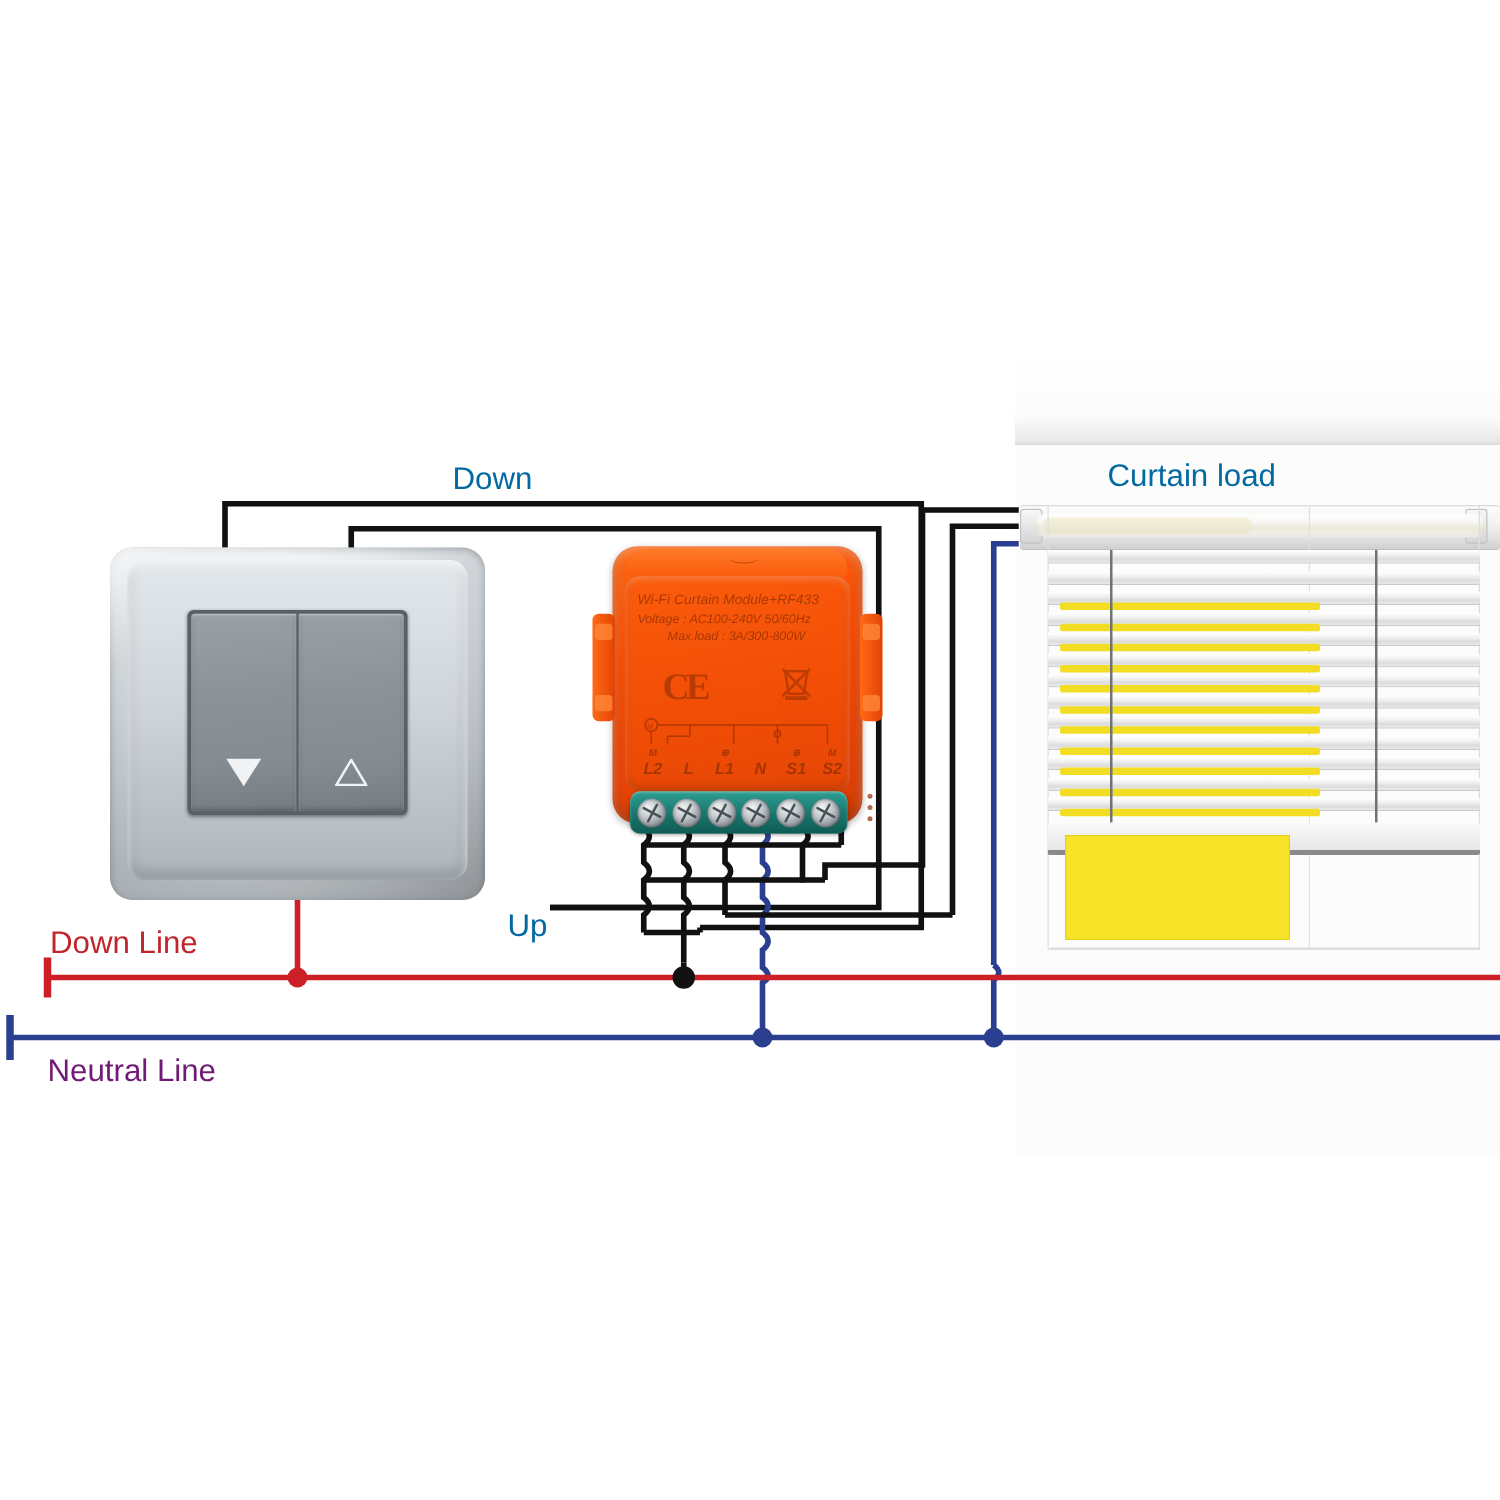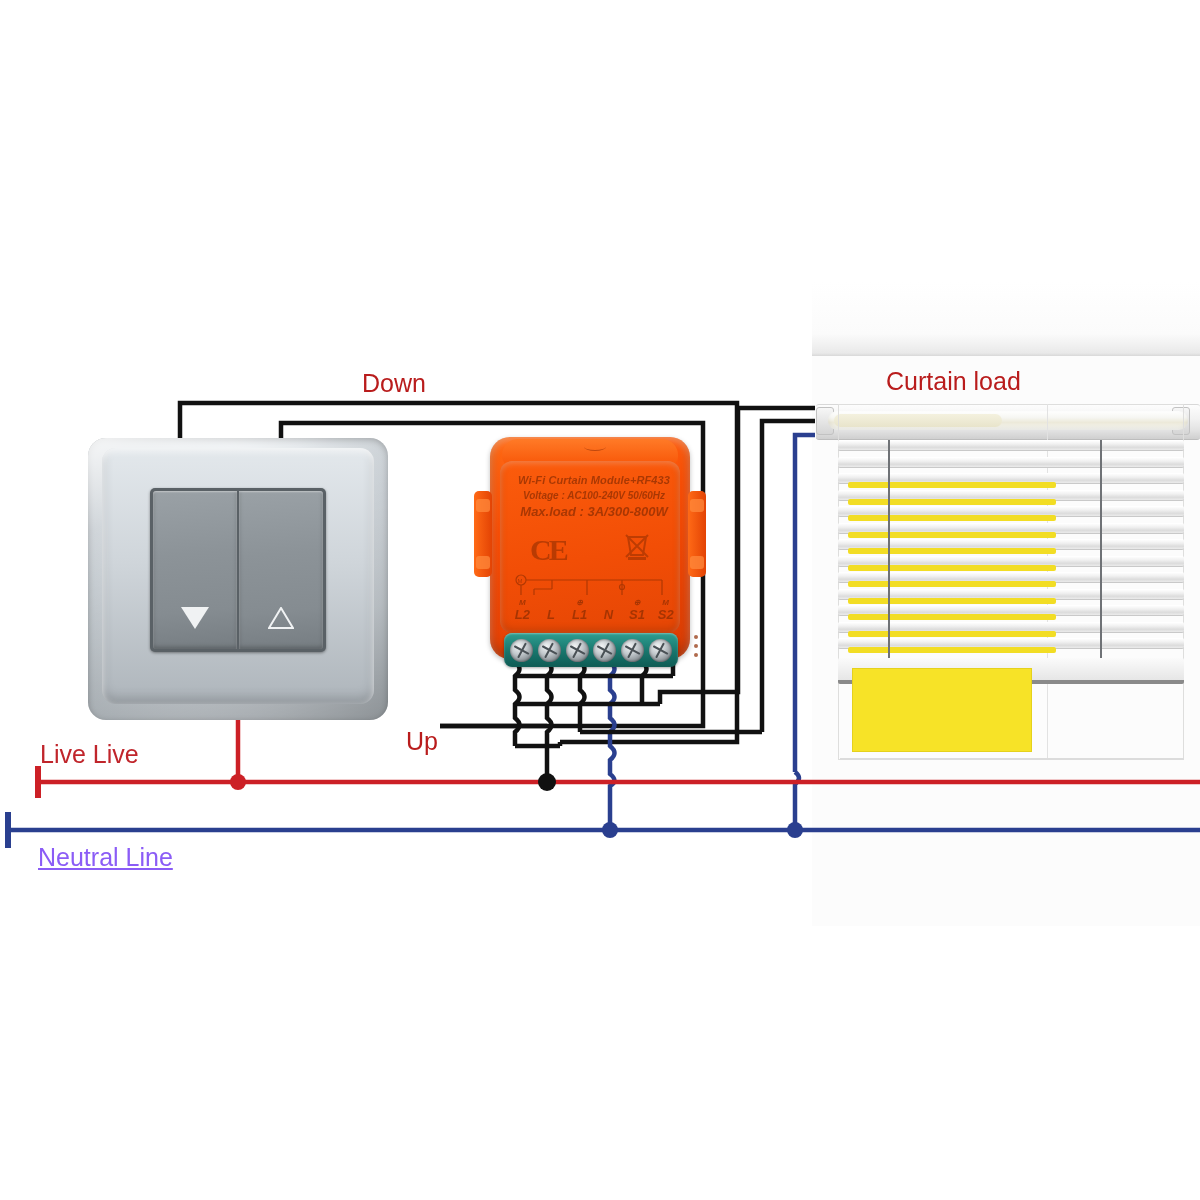--- a/index.html
+++ b/index.html
@@ -1,21 +1,21 @@
 <!DOCTYPE html>
 <html><head>
 <meta charset="utf-8">
 <style>
   html,body{margin:0;padding:0;background:#ffffff;}
   body{width:1200px;height:1200px;font-family:"Liberation Sans",sans-serif;overflow:hidden;}
   #stage{position:relative;width:1200px;height:1200px;background:#fff;}
 
   
-  .lbl{position:absolute;color:#b91c1c;font-size:25px;font-family:"Liberation Sans",sans-serif;white-space:nowrap;}
-  .lbl-blue{position:absolute;color:#8b5cf6;font-size:25px;white-space:nowrap;text-decoration:underline;}
+  .lbl{position:absolute;color:#0369a1;font-size:25px;font-family:"Liberation Sans",sans-serif;white-space:nowrap;}
+  .lbl-blue{position:absolute;color:#701a75;font-size:25px;white-space:nowrap;}
   .lbl-red{position:absolute;color:#c0252b;font-size:25px;white-space:nowrap;}
 
   
   #switch-wrap{position:absolute;left:88px;top:438px;width:300px;height:282px;}
   .sw-plate{position:absolute;inset:0;border-radius:18px;
      background:
        radial-gradient(ellipse at 50% 10%, #e9edf0 0%, #dfe4e8 30%, #c8ced3 70%, #b3babf 100%);
      box-shadow:0 2px 6px rgba(0,0,0,.25) inset;}
   .sw-plate:after{content:"";position:absolute;inset:0;border-radius:18px;
      background:linear-gradient(160deg, rgba(255,255,255,.85) 0%, rgba(255,255,255,.15) 24%,
@@ -51,25 +51,25 @@
      box-shadow:inset 0 2px 6px rgba(255,255,255,.28), inset 0 -3px 8px rgba(0,0,0,.18);}
   .mod-ear{position:absolute;width:18px;height:86px;border-radius:5px;
      background:linear-gradient(90deg,#ff6a16,#e34304);top:54px;}
   .mod-ear.l{left:2px;}
   .mod-ear.r{right:2px;}
   .mod-ear:before,.mod-ear:after{content:"";position:absolute;left:2px;width:14px;height:13px;
      background:#ff8a3c;border-radius:3px;opacity:.75;}
   .mod-ear:before{top:8px;}
   .mod-ear:after{bottom:8px;}
   .mod-text{position:absolute;left:38px;top:36px;width:168px;
-     font-family:"Liberation Sans",sans-serif;font-style:italic;font-weight:bold;
-     color:#7a2600;opacity:.62;line-height:1.42;text-align:center;}
+     font-family:"Liberation Sans",sans-serif;font-style:italic;font-weight:normal;
+     color:#7a2600;opacity:.62;line-height:1.42;}
   .mod-text .t1{font-size:11px;letter-spacing:.1px;}
   .mod-text .t2{font-size:10px;}
-  .mod-text .t3{font-size:13px;}
+  .mod-text .t3{font-size:10px;margin-left:24px;}
   .ce{position:absolute;left:58px;top:96px;color:#8a2b00;opacity:.55;font-size:30px;font-weight:bold;
       font-family:"Liberation Serif",serif;letter-spacing:-3px;}
   .weee{position:absolute;left:148px;top:92px;opacity:.5;}
   .mod-schem{position:absolute;left:40px;top:136px;width:160px;height:28px;opacity:.55;}
   .mod-pins{position:absolute;left:36px;top:162px;width:172px;display:flex;}
   .pin{flex:1;text-align:center;color:#7e2800;opacity:.62;font-weight:bold;font-style:italic;
        font-family:"Liberation Sans",sans-serif;}
   .pin .sym{display:block;font-size:8px;line-height:8px;height:9px;}
   .pin .nm{display:block;font-size:13px;line-height:14px;}
   .term-strip{position:absolute;left:32px;top:196px;width:174px;height:34px;border-radius:8px;
@@ -305,16 +305,16 @@
     </div>
   <div class="ladder" id="ladder-1" style="left:888px;height:218px;"></div>
   <div class="ladder" id="ladder-2" style="left:1100px;height:218px;"></div>
   <div class="bottomrail"></div>
   <div class="yellowfill"></div>
   <div class="floor-line"></div>
 
   <div class="lbl" style="left:362px;top:369px;">Down</div>
   <div class="lbl" style="left:406px;top:727px;">Up</div>
   <div class="lbl" style="left:886px;top:367px;">Curtain load</div>
-  <div class="lbl-red" style="left:40px;top:740px;">Live Live</div>
+  <div class="lbl-red" style="left:40px;top:740px;">Down Line</div>
   <div class="lbl-blue" style="left:38px;top:843px;">Neutral Line</div>
 
 </div>
 
 </body></html>

